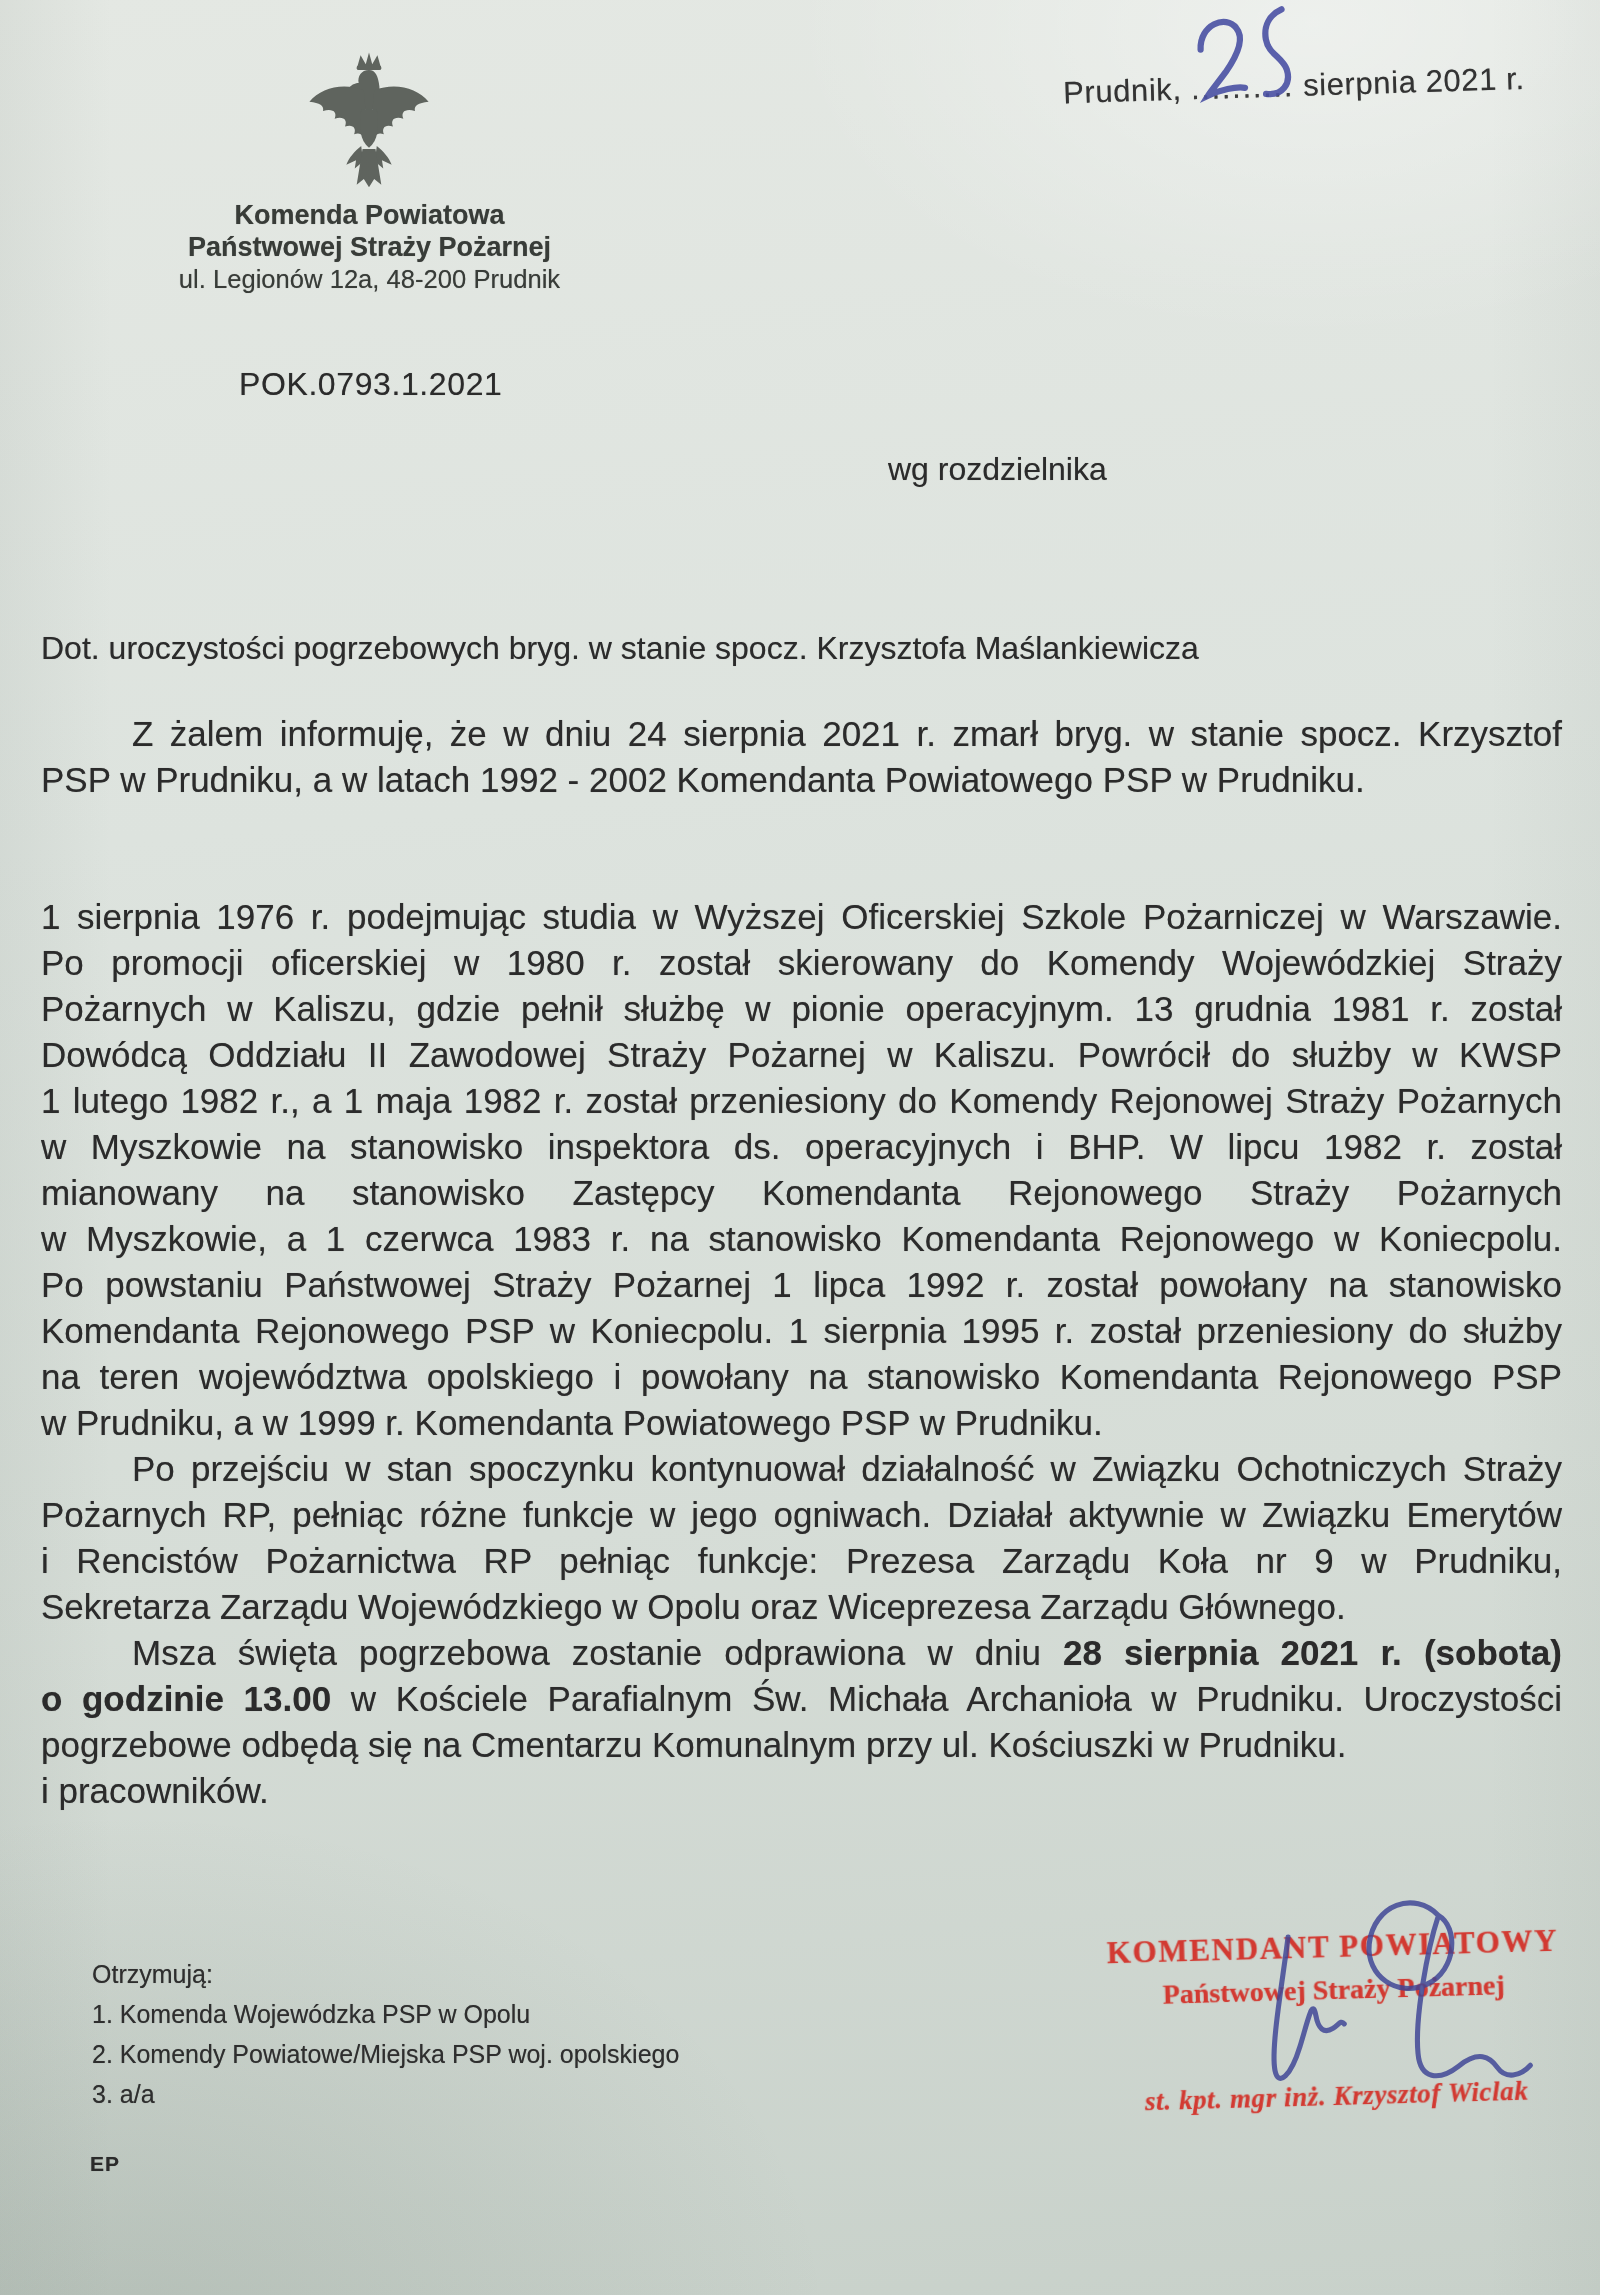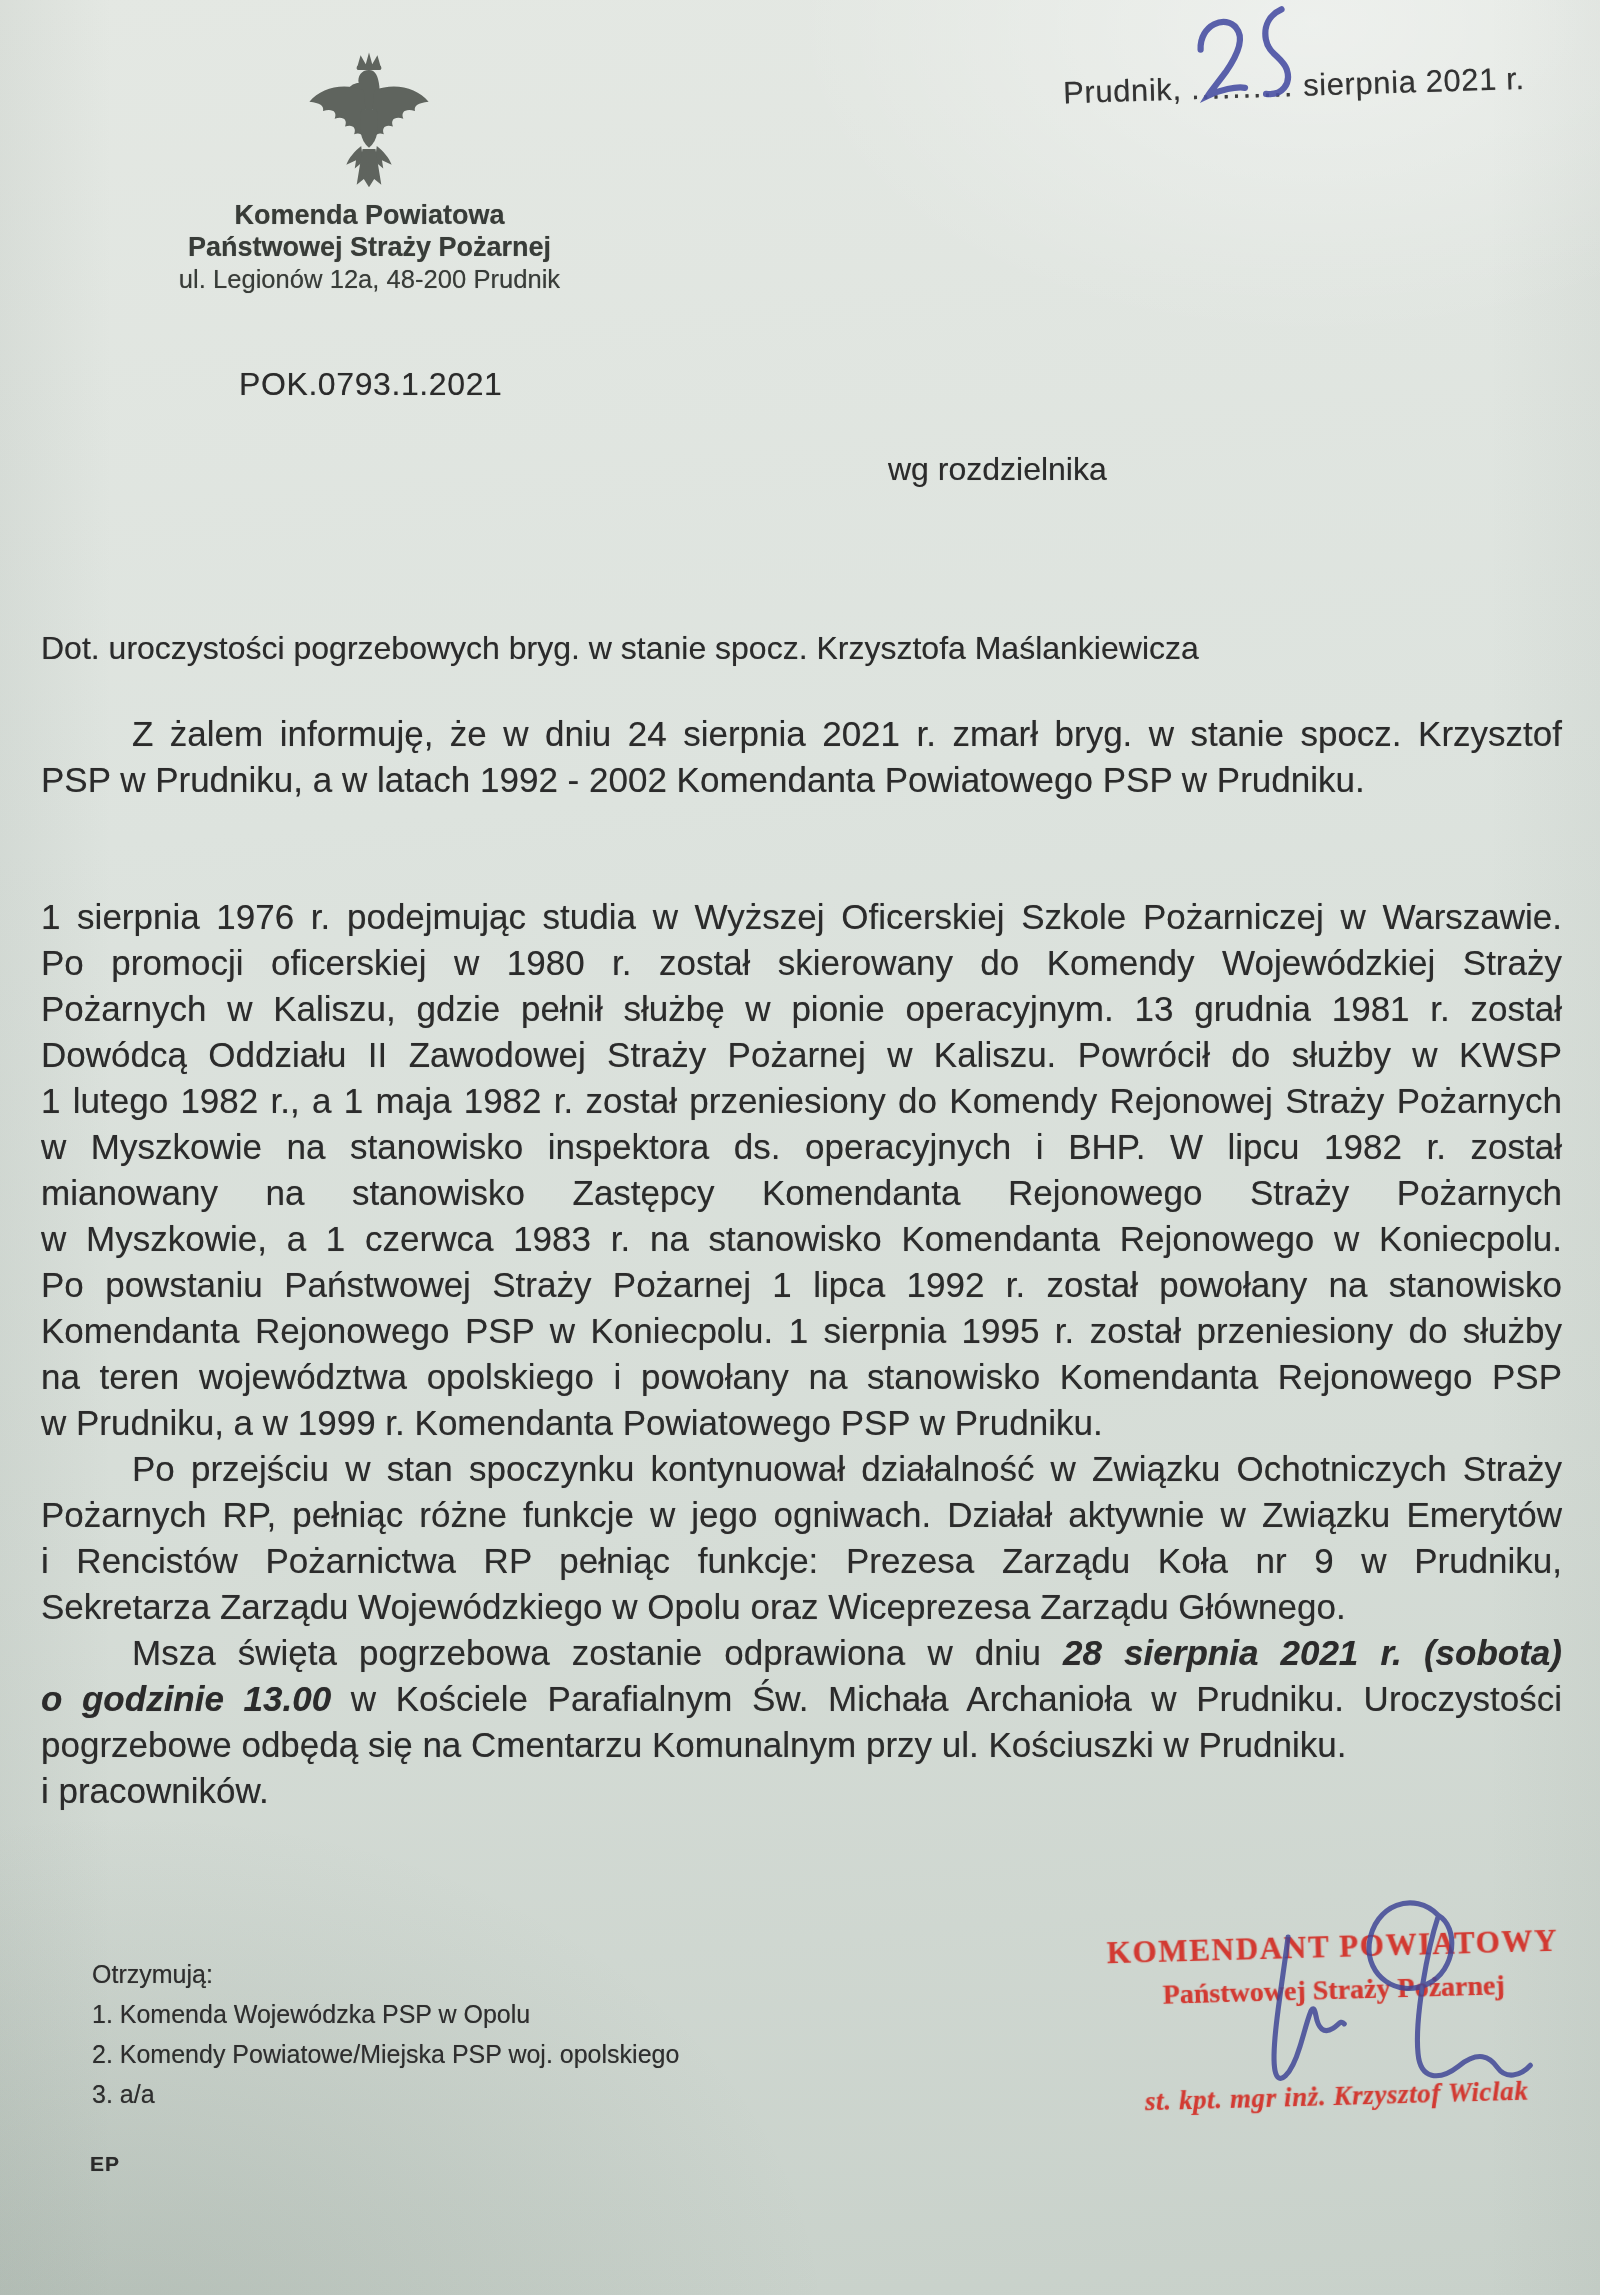--- a/index.html
+++ b/index.html
@@ -27,21 +27,21 @@
   .distr{top:451px;left:888px;font-size:32px;font-weight:normal;}
   .subject{top:630px;left:41px;font-size:32px;}
   
   .block{position:absolute;left:41px;width:1521px;font-size:35px;}
   .p1{top:712px;}
   .flow{top:895px;}
   .ln{height:46px;line-height:43px;text-align:justify;text-align-last:justify;white-space:normal;
       text-shadow:0 0 0.7px rgba(25,25,25,.45);}
   .ln.end{text-align-last:left;}
   .ln.ind{padding-left:91px;}
-  .b{font-weight:bold;font-style:italic;}
+  .b{font-weight:bold;}
   
   .recip{top:1954px;left:92px;font-size:25px;line-height:40px;color:#2e2e2e;}
   .initials{top:2152px;left:90px;font-size:21px;letter-spacing:1.1px;font-weight:bold;}
   
   .stamp{position:absolute;left:1082px;top:1929px;width:500px;text-align:center;
          transform:rotate(-1.6deg);color:#d23a32;font-family:"Liberation Serif",serif;
          text-shadow:0 0 1.1px rgba(210,58,50,.55);filter:blur(0.2px);}
   .stamp .s1{position:absolute;left:0;top:0;width:100%;font-size:31px;font-weight:bold;letter-spacing:1.7px;}
   .stamp .s2{position:absolute;left:0;top:45px;width:100%;font-size:28px;font-weight:bold;}
   .stamp .s3{position:absolute;left:0;top:152px;width:100%;font-size:27px;font-weight:bold;font-style:italic;letter-spacing:0.6px;}

